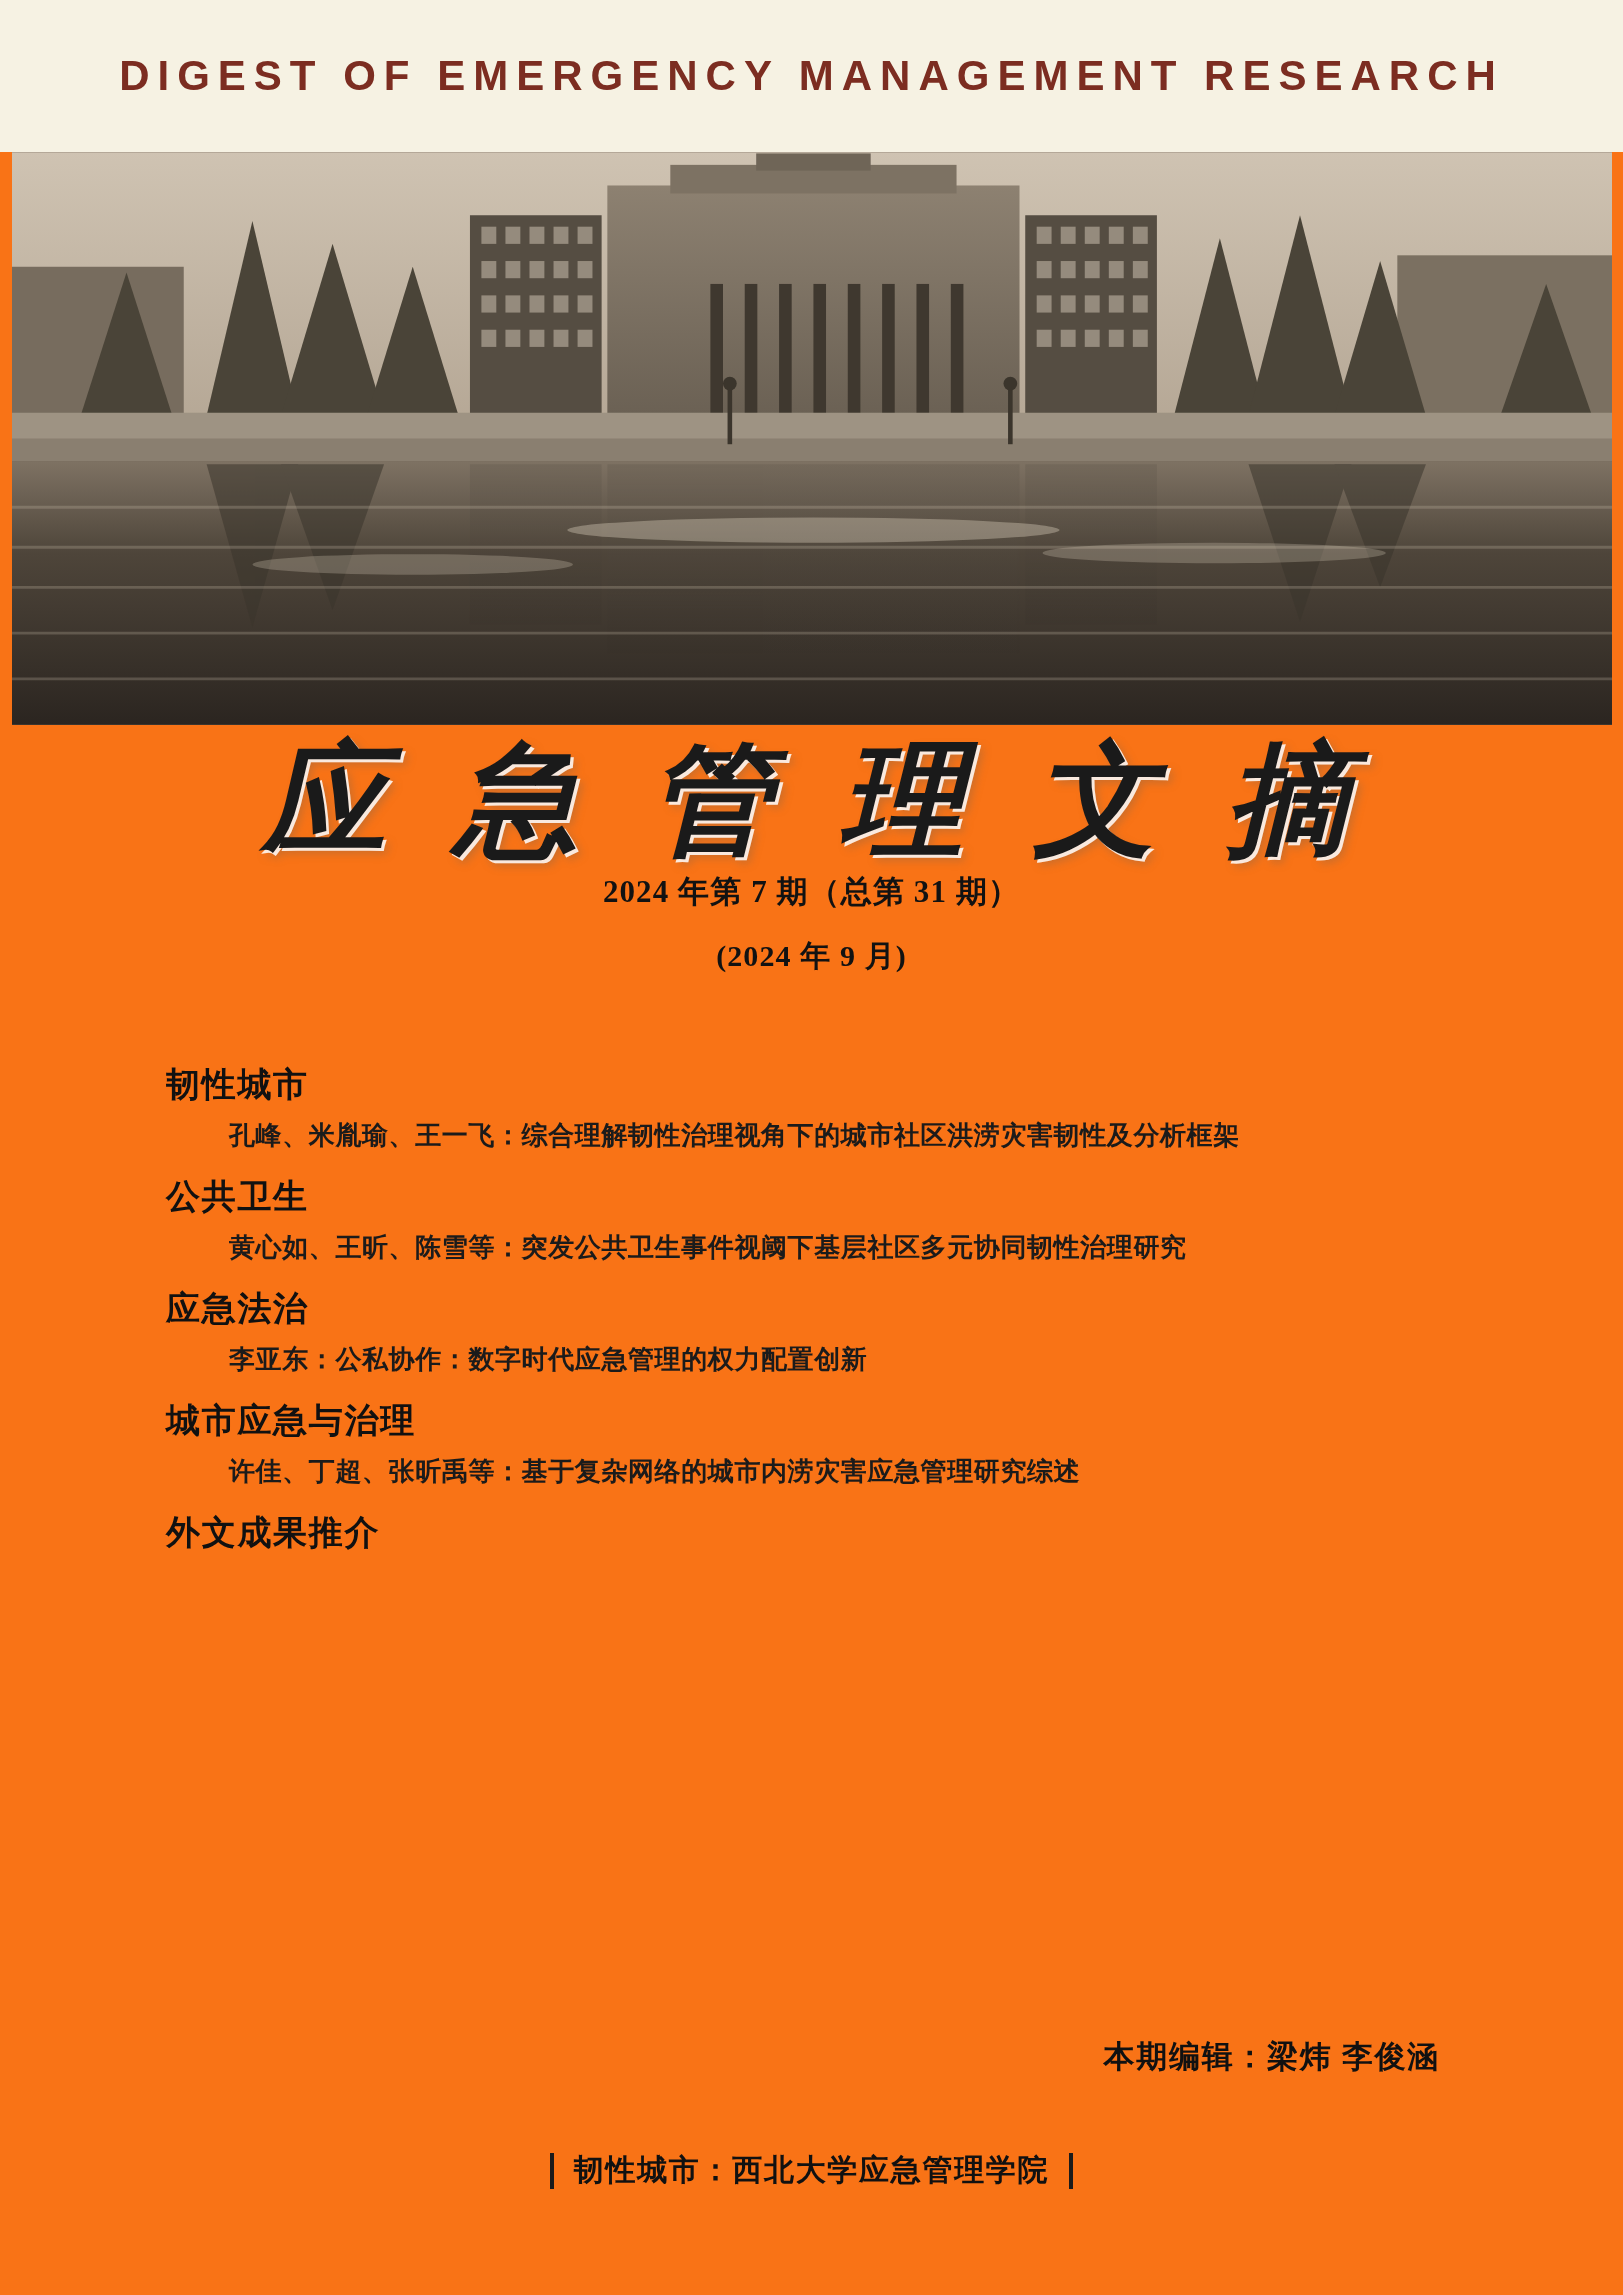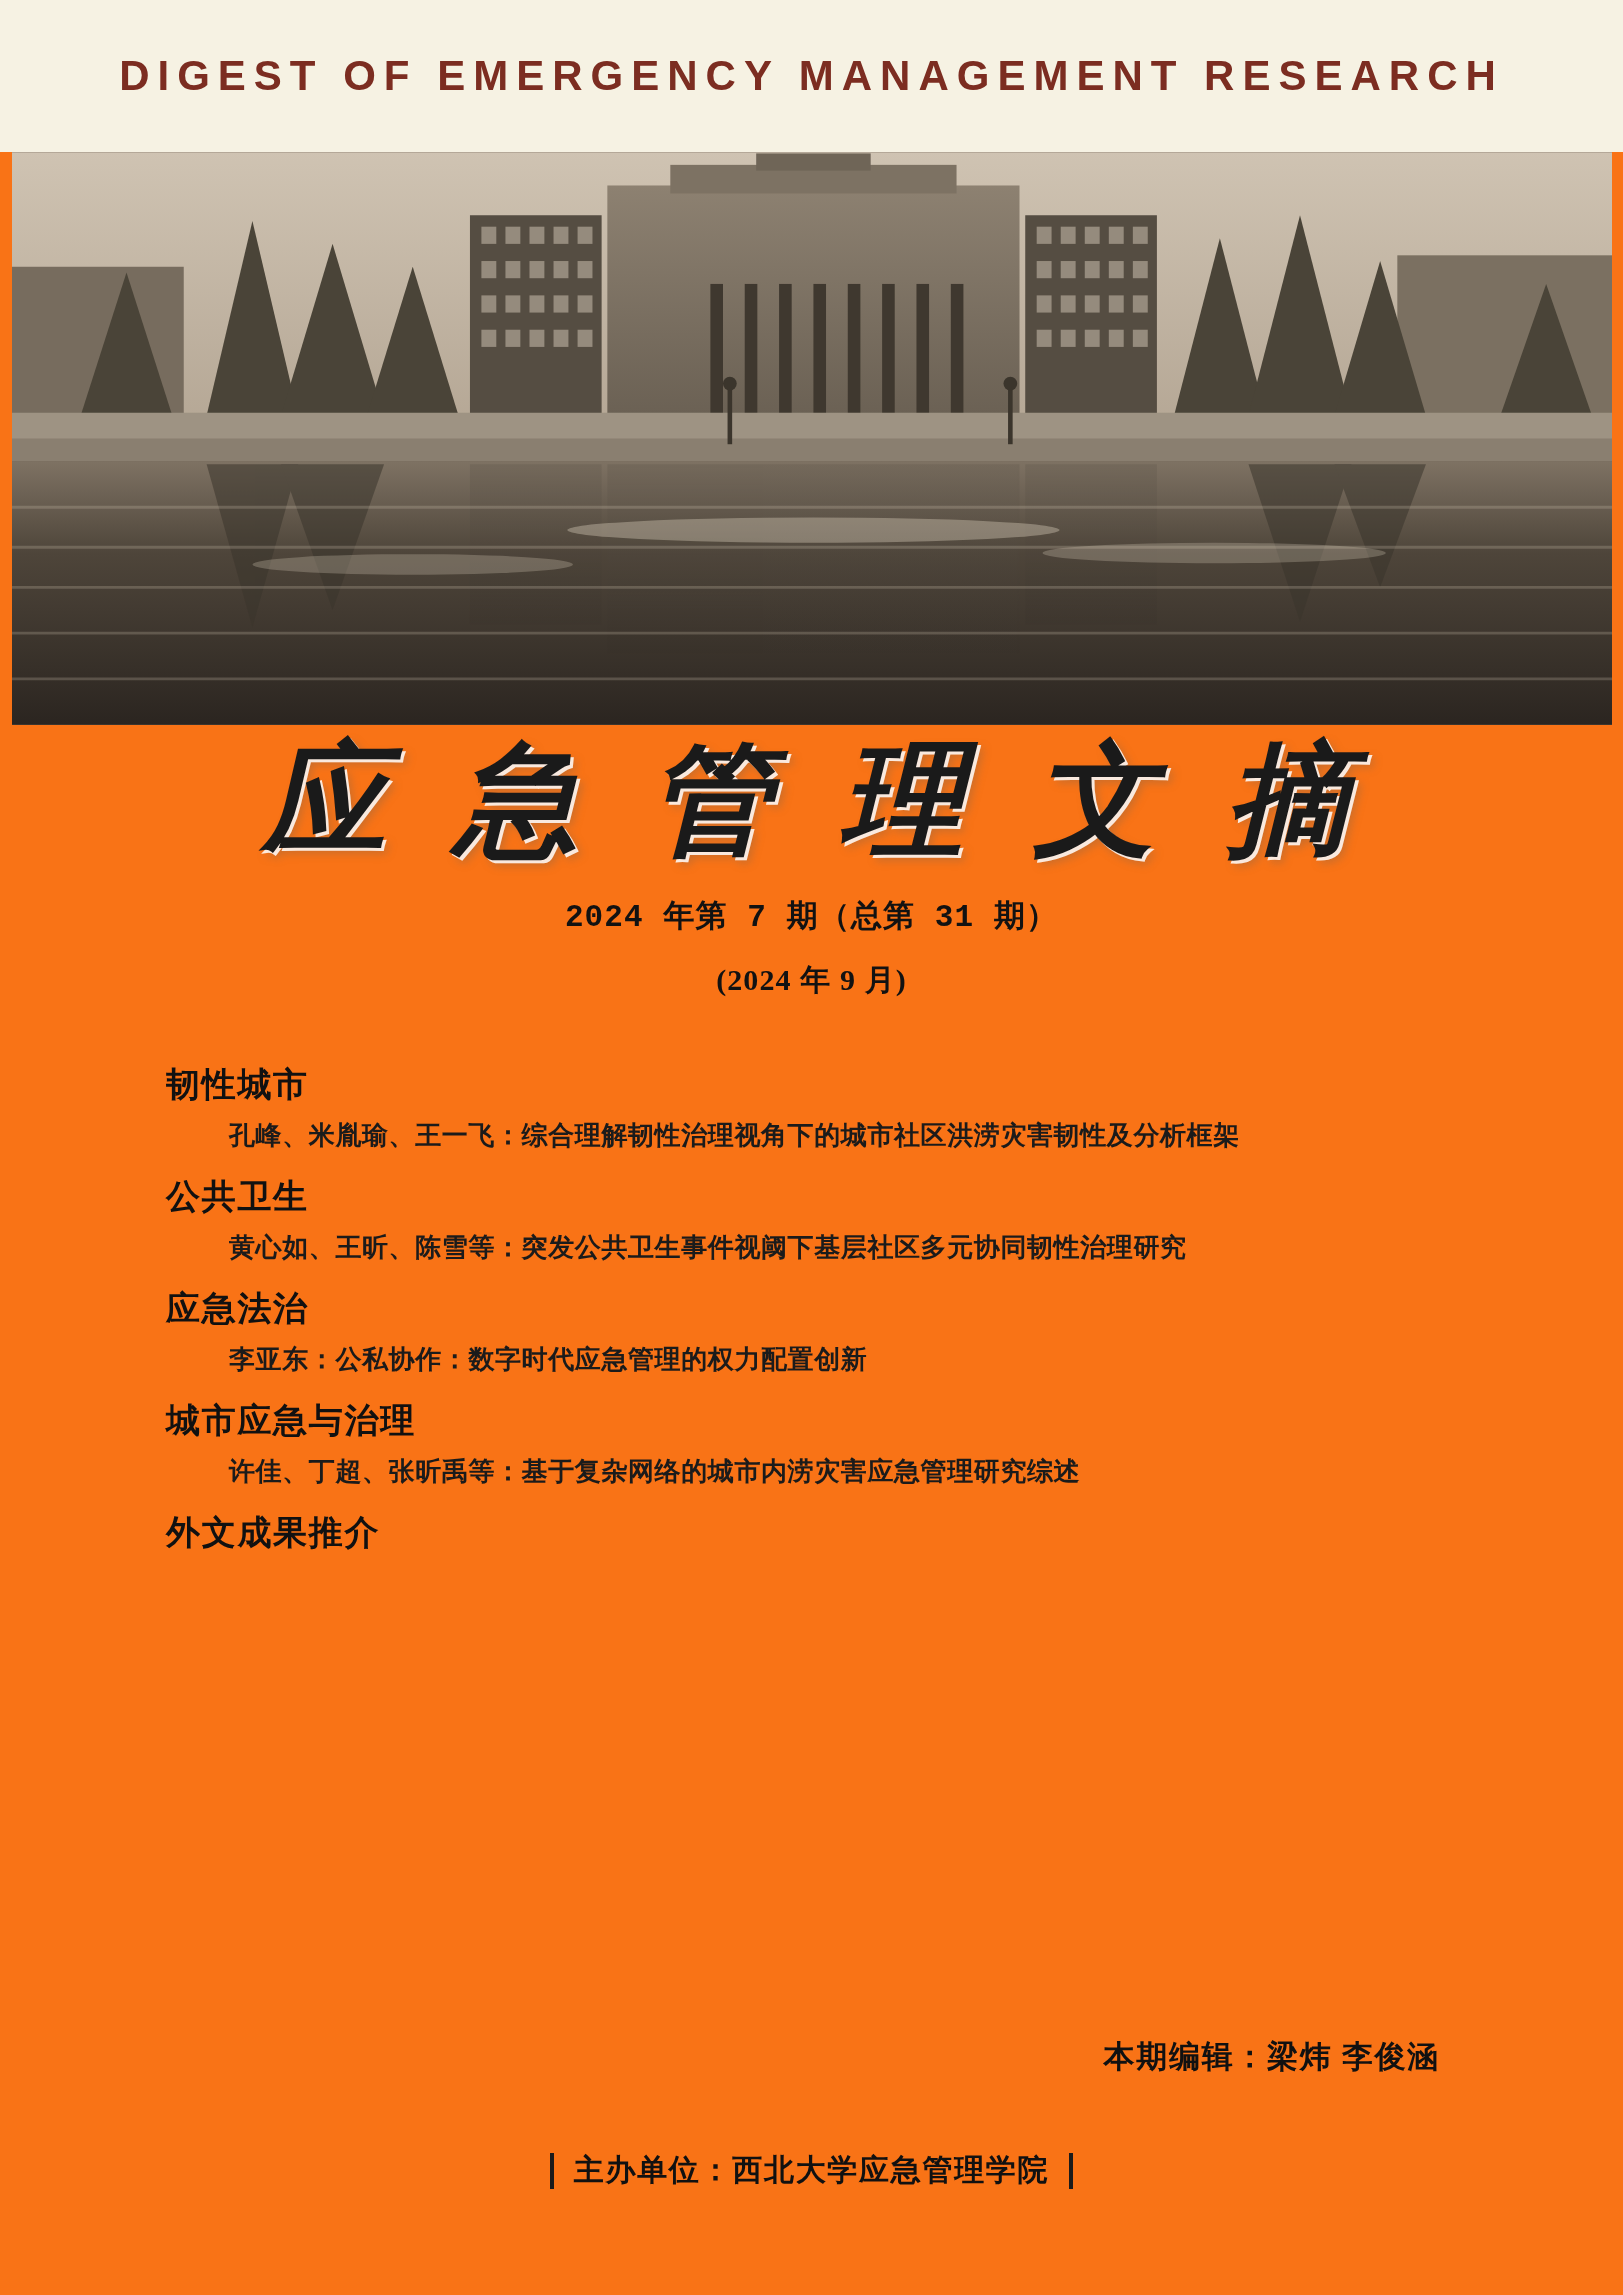--- a/index.html
+++ b/index.html
@@ -66,22 +66,21 @@
     font-style: italic;
     font-size: 123px;
     letter-spacing: 19.5px;
     color: #1a1a1a;
     text-shadow: 2.9px 3.4px 0 rgba(255,255,255,0.85), 5.7px 6.3px 8px rgba(120,100,80,0.35);
     line-height: 1.15;
     white-space: nowrap;
     padding-left: 8px;
   }
   .issue-line {
-    margin-top: 24px;
-    font-family: Liberation Mono, monospace;
+    font-family: Liberation Serif, serif;
     font-weight: bold;
     font-size: 31px;
     color: #121212;
     letter-spacing: 1.1px;
   }
   .date-line {
     margin-top: 23px;
     font-family: "Liberation Serif", serif;
     font-weight: bold;
     font-size: 30px;
@@ -331,18 +330,18 @@
     <div class="toc-section">
       <div class="toc-heading">外文成果推介</div>
     </div>
 
   </div>
 
   <div class="editor-line">本期编辑：梁炜 李俊涵</div>
 
   <div class="sponsor-wrap">
     <div class="rule"></div>
-    <div class="sponsor-text">主办单位：西北大学应急管理学院</div>
+    <div class="sponsor-text">韧性城市：西北大学应急管理学院</div>
     <div class="rule"></div>
   </div>
 
 </div>
 
 
 </body></html>

